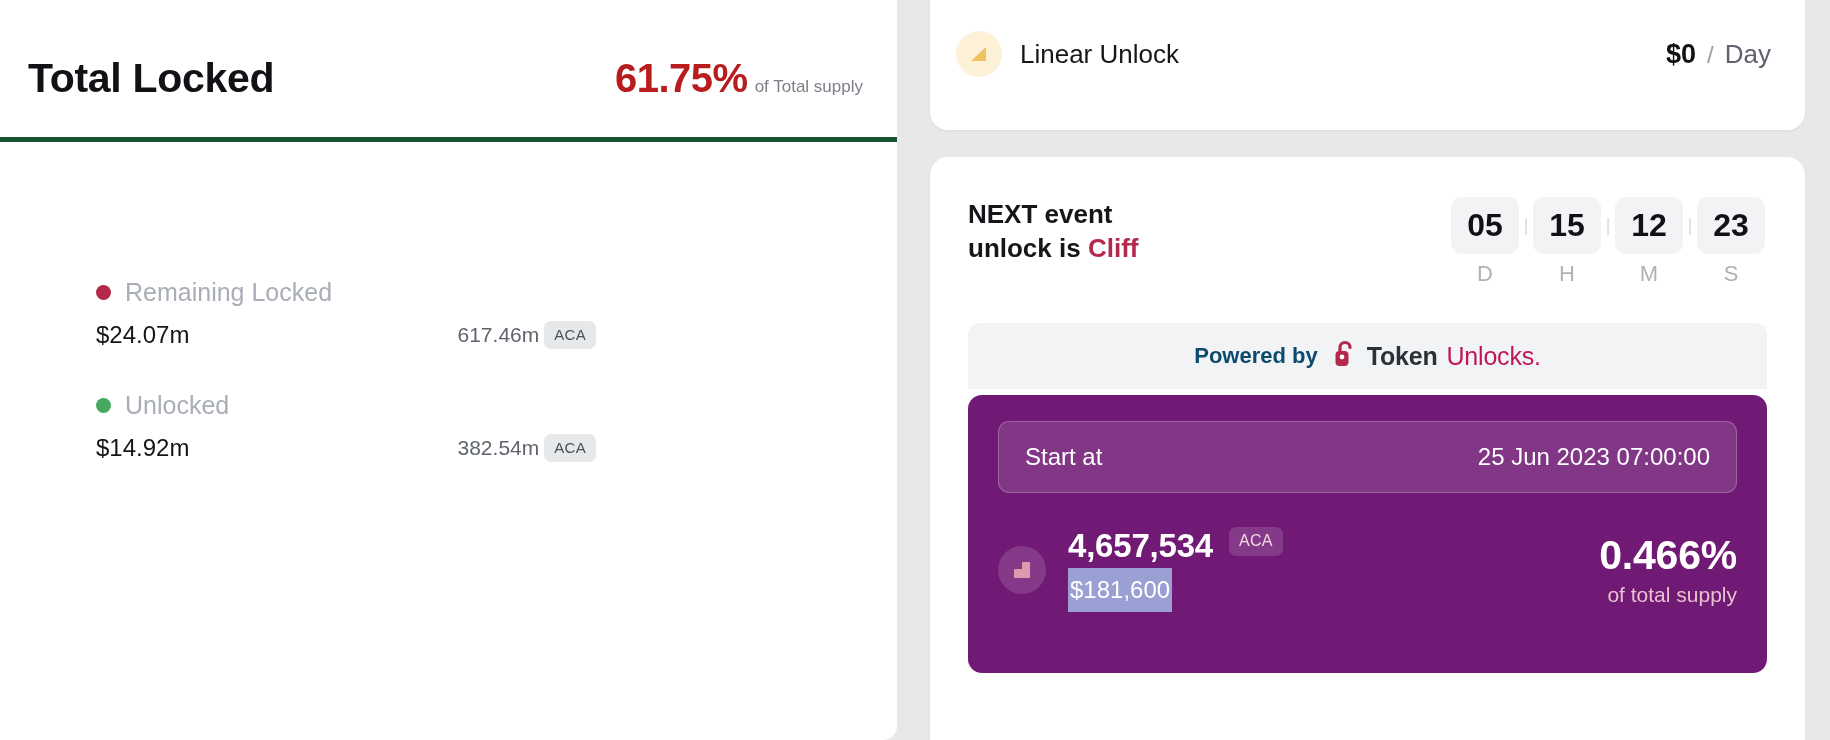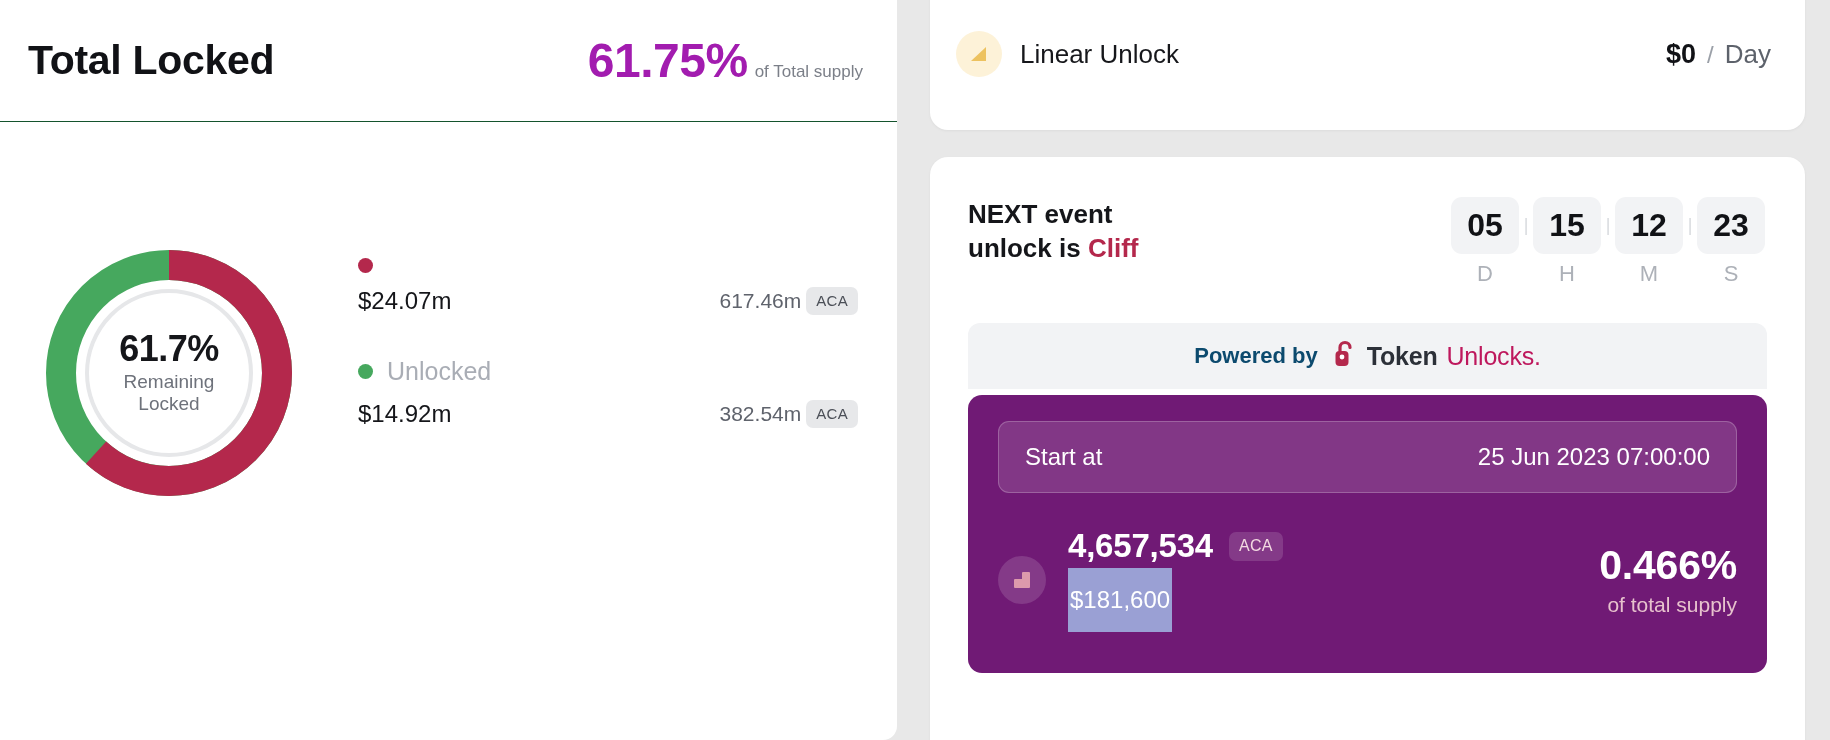--- a/index.html
+++ b/index.html
@@ -13,32 +13,33 @@
 
   
   .left-panel {
     position: absolute; left: 0; top: 0;
     width: 897px; height: 740px;
     background: #ffffff;
     border-bottom-right-radius: 14px;
   }
   .left-header {
     height: 122px;
-    border-bottom: 1px solid #14532d;
+    border-bottom: 5px solid #14532d;
     display: flex; align-items: center;
     padding: 0 34px 0 28px;
+    margin-top: 20px;
   }
   .lh-title {
     font-size: 41px; font-weight: 700; color: #111216;
     letter-spacing: -0.3px; white-space: nowrap;
   }
   .lh-right {
     margin-left: auto; display: flex; align-items: baseline; gap: 7px;
   }
-  .lh-pct { font-size: 48px; font-weight: 700; color: #a21caf; letter-spacing: -0.5px; }
+  .lh-pct { font-size: 40px; font-weight: 700; color: #b91c1c; letter-spacing: -0.5px; }
   .lh-sub { font-size: 17px; color: #7b7f88; }
 
   .left-body {
     display: flex; align-items: flex-start;
     padding: 120px 0 0 38px;
   }
 
   
   .donut-wrap { position: relative; width: 262px; height: 262px; flex: 0 0 auto; }
   .donut-wrap svg { display: block; }
@@ -157,32 +158,32 @@
   .start-val { margin-left: auto; font-size: 24px; color: #ffffff; }
 
   .amount-row { display: flex; align-items: center; margin-top: 34px; }
   .cliff-icon {
     width: 48px; height: 48px; border-radius: 50%;
     background: rgba(255,255,255,0.14);
     display: flex; align-items: center; justify-content: center;
     flex: 0 0 auto;
   }
   .amount-block { margin-left: 22px; }
-  .amount-line { display: flex; align-items: center; gap: 16px; }
+  .amount-line { display: flex; align-items: flex-start; gap: 16px; }
   .amount-num { font-size: 33px; font-weight: 700; color: #ffffff; letter-spacing: -0.2px; }
   .chip-dark {
     background: rgba(255,255,255,0.14); color: #f3dae1;
     font-size: 16px; font-weight: 500;
     padding: 5px 10px 6px; border-radius: 7px; letter-spacing: 0.3px;
   }
   .amount-usd {
     font-size: 24px; color: #ffffff; margin-top: 3px;
     display: inline-block;
     background: #9aa0d4; 
-    padding: 18px 2px;
+    padding: 8px 2px;
   }
   .pct-block { margin-left: auto; text-align: right; }
   .pct-num { font-size: 41px; font-weight: 700; color: #ffffff; letter-spacing: -0.2px; }
   .pct-sub { font-size: 21px; color: #e7c2cd; margin-top: 4px; }
 </style>
 </head>
 <body>
 
 <div class="stage">
 
@@ -191,44 +192,27 @@
     <div class="left-header">
       <div class="lh-title">Total Locked</div>
       <div class="lh-right">
         <span class="lh-pct">61.75%</span>
         <span class="lh-sub">of Total supply</span>
       </div>
     </div>
 
     <div class="left-body">
 
-      <div class="donut-wrap">
-        <svg width="262" height="262" viewBox="0 0 262 262">
-
-          <g transform="rotate(-90 131 131)">
-            <circle cx="131" cy="131" r="108" fill="none" stroke="#46a85e" stroke-width="30"></circle>
-            <circle cx="131" cy="131" r="108" fill="none" stroke="#b4284c" stroke-width="30" stroke-dasharray="419.0 259.5" stroke-dashoffset="0"></circle>
-          </g>
-
-          <circle cx="131" cy="131" r="82" fill="none" stroke="#e6e7e9" stroke-width="4"></circle>
-        </svg>
-        <div class="donut-center">
-          <div class="donut-pct">61.7%</div>
-          <div class="donut-lbl">
-            <span>Remaining</span><br>
-            <span>Locked</span>
-          </div>
-        </div>
-      </div>
 
       <div class="legend">
 
         <div class="legend-group">
           <div class="legend-head">
             <span class="legend-dot" style="background:#b4284c"></span>
+            <span class="legend-name">Remaining Locked</span>
           </div>
           <div class="legend-row">
             <span class="legend-usd">$24.07m</span>
             <span class="legend-right">
               <span class="legend-amt">617.46m</span>
               <span class="chip">ACA</span>
             </span>
           </div>
         </div>
 

